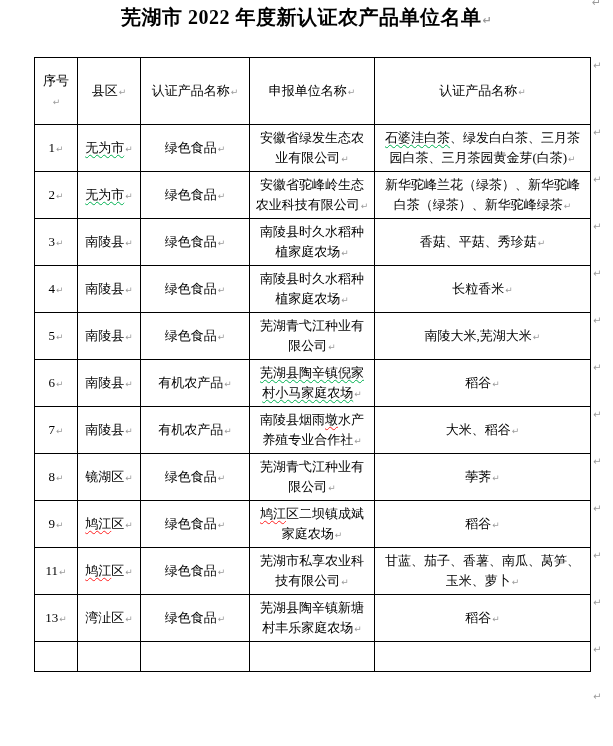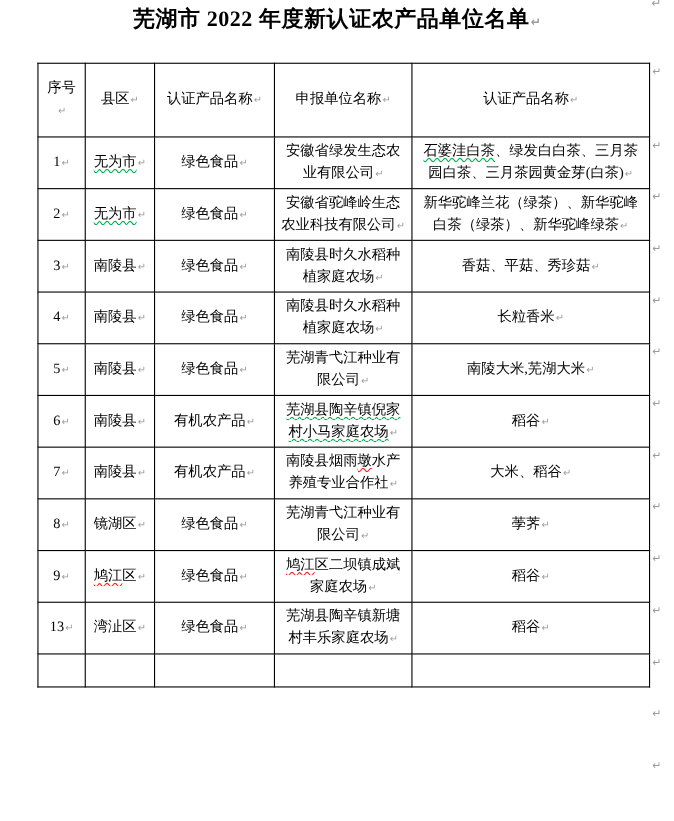--- a/index.html
+++ b/index.html
@@ -130,20 +130,27 @@
           <td><span>荸荠</span><span class="pmark">↵</span></td>
         </tr>
         <tr>
           <td><span>9</span><span class="pmark">↵</span></td>
           <td><span class="sq-red">鸠江</span><span>区</span><span class="pmark">↵</span></td>
           <td><span>绿色食品</span><span class="pmark">↵</span></td>
           <td><span class="sq-red">鸠江</span><span>区二坝镇成斌家庭农场</span><span class="pmark">↵</span></td>
           <td><span>稻谷</span><span class="pmark">↵</span></td>
         </tr>
         <tr>
+          <td><span>11</span><span class="pmark">↵</span></td>
+          <td><span class="sq-red">鸠江</span><span>区</span><span class="pmark">↵</span></td>
+          <td><span>绿色食品</span><span class="pmark">↵</span></td>
+          <td><span>芜湖市私享农业科技有限公司</span><span class="pmark">↵</span></td>
+          <td><span>甘蓝、茄子、香薯、南瓜、莴笋、玉米、萝卜</span><span class="pmark">↵</span></td>
+        </tr>
+        <tr>
           <td><span>13</span><span class="pmark">↵</span></td>
           <td><span>湾沚区</span><span class="pmark">↵</span></td>
           <td><span>绿色食品</span><span class="pmark">↵</span></td>
           <td><span>芜湖县陶辛镇新塘村丰乐家庭农场</span><span class="pmark">↵</span></td>
           <td><span>稻谷</span><span class="pmark">↵</span></td>
         </tr>
         <tr class="partial-row">
           <td></td>
           <td></td>
           <td></td>

